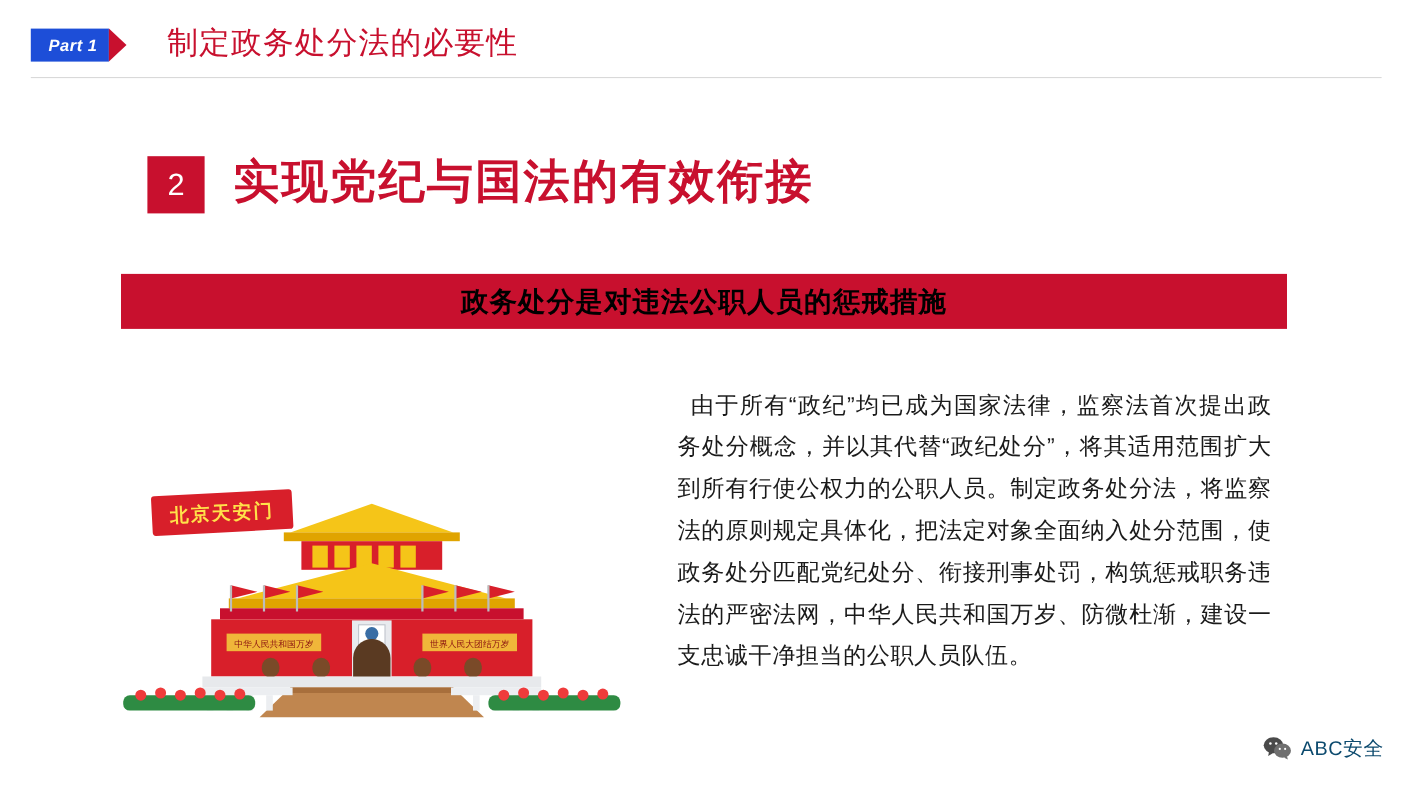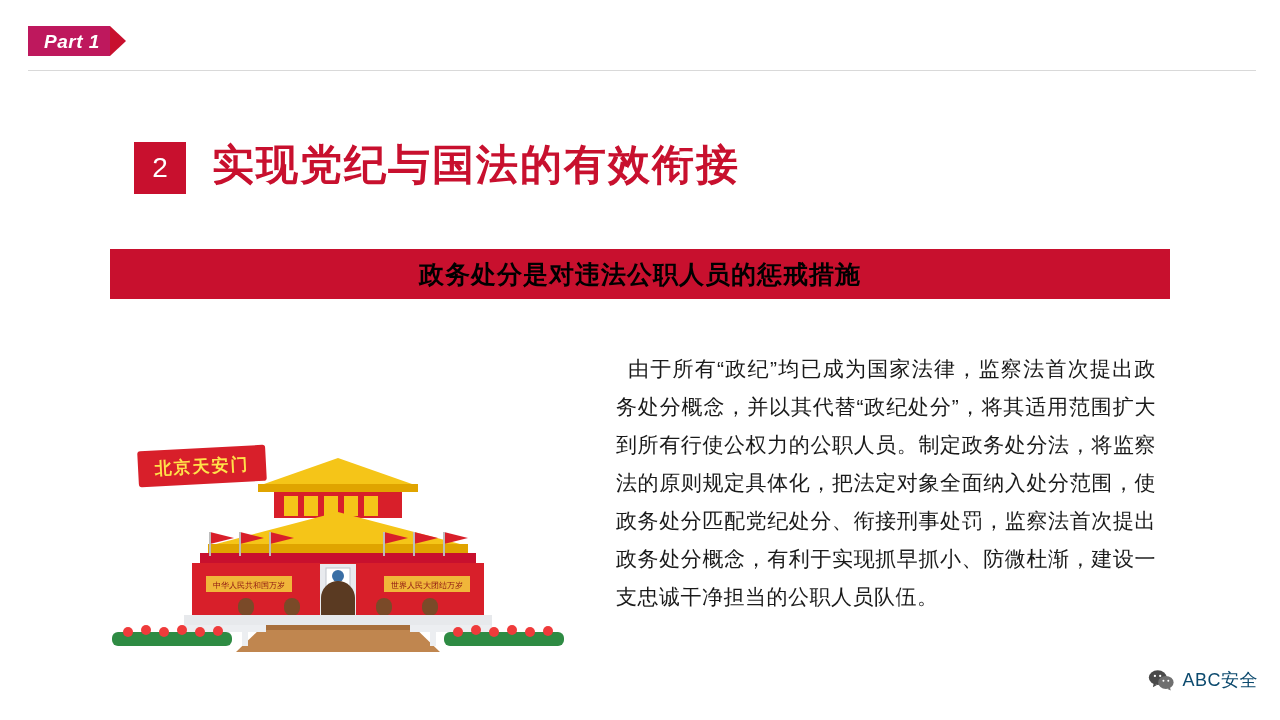--- a/index.html
+++ b/index.html
@@ -33,23 +33,23 @@
   }
   .part-badge {
     position: absolute;
     left: 28px;
     top: 26px;
     height: 30px;
     display: flex;
     align-items: stretch;
   }
   .part-badge-body {
-    background: #be185d;
+    background: #1d4ed8;
     color: #ffffff;
-    font-size: 19px;
+    font-size: 15px;
     font-weight: bold;
     font-style: italic;
     letter-spacing: 0.5px;
     padding: 0 10px 0 16px;
     display: flex;
     align-items: center;
     line-height: 1;
   }
   .part-badge-arrow {
     width: 0;
@@ -171,29 +171,30 @@
   }
 </style>
 </head>
 <body>
 
 <div class="header">
   <div class="part-badge">
     <div class="part-badge-body">Part 1</div>
     <div class="part-badge-arrow"></div>
   </div>
+  <div class="header-title">制定政务处分法的必要性</div>
   <div class="header-rule"></div>
 </div>
 
 <div class="section-number">2</div>
 <div class="section-title">实现党纪与国法的有效衔接</div>
 
 <div class="banner">政务处分是对违法公职人员的惩戒措施</div>
 
-<div class="body-text">由于所有“政纪”均已成为国家法律，监察法首次提出政务处分概念，并以其代替“政纪处分”，将其适用范围扩大到所有行使公权力的公职人员。制定政务处分法，将监察法的原则规定具体化，把法定对象全面纳入处分范围，使政务处分匹配党纪处分、衔接刑事处罚，监察法首次提出政务处分概念，有利于实现抓早抓小、防微杜渐，建设一支忠诚干净担当的公职人员队伍。</div>
+<div class="body-text">由于所有“政纪”均已成为国家法律，监察法首次提出政务处分概念，并以其代替“政纪处分”，将其适用范围扩大到所有行使公权力的公职人员。制定政务处分法，将监察法的原则规定具体化，把法定对象全面纳入处分范围，使政务处分匹配党纪处分、衔接刑事处罚，构筑惩戒职务违法的严密法网，中华人民共和国万岁、防微杜渐，建设一支忠诚干净担当的公职人员队伍。</div>
 
 <div class="illustration">
   <svg width="500" height="215" viewBox="0 0 500 215">
 
     <polygon points="250,18 176,44 324,44" fill="#f5c518"></polygon>
     <rect x="170" y="44" width="160" height="8" fill="#e0a400"></rect>
 
     <rect x="186" y="52" width="128" height="26" fill="#d81f2a"></rect>
     <rect x="196" y="56" width="14" height="20" fill="#f5c518"></rect>
     <rect x="216" y="56" width="14" height="20" fill="#f5c518"></rect>

